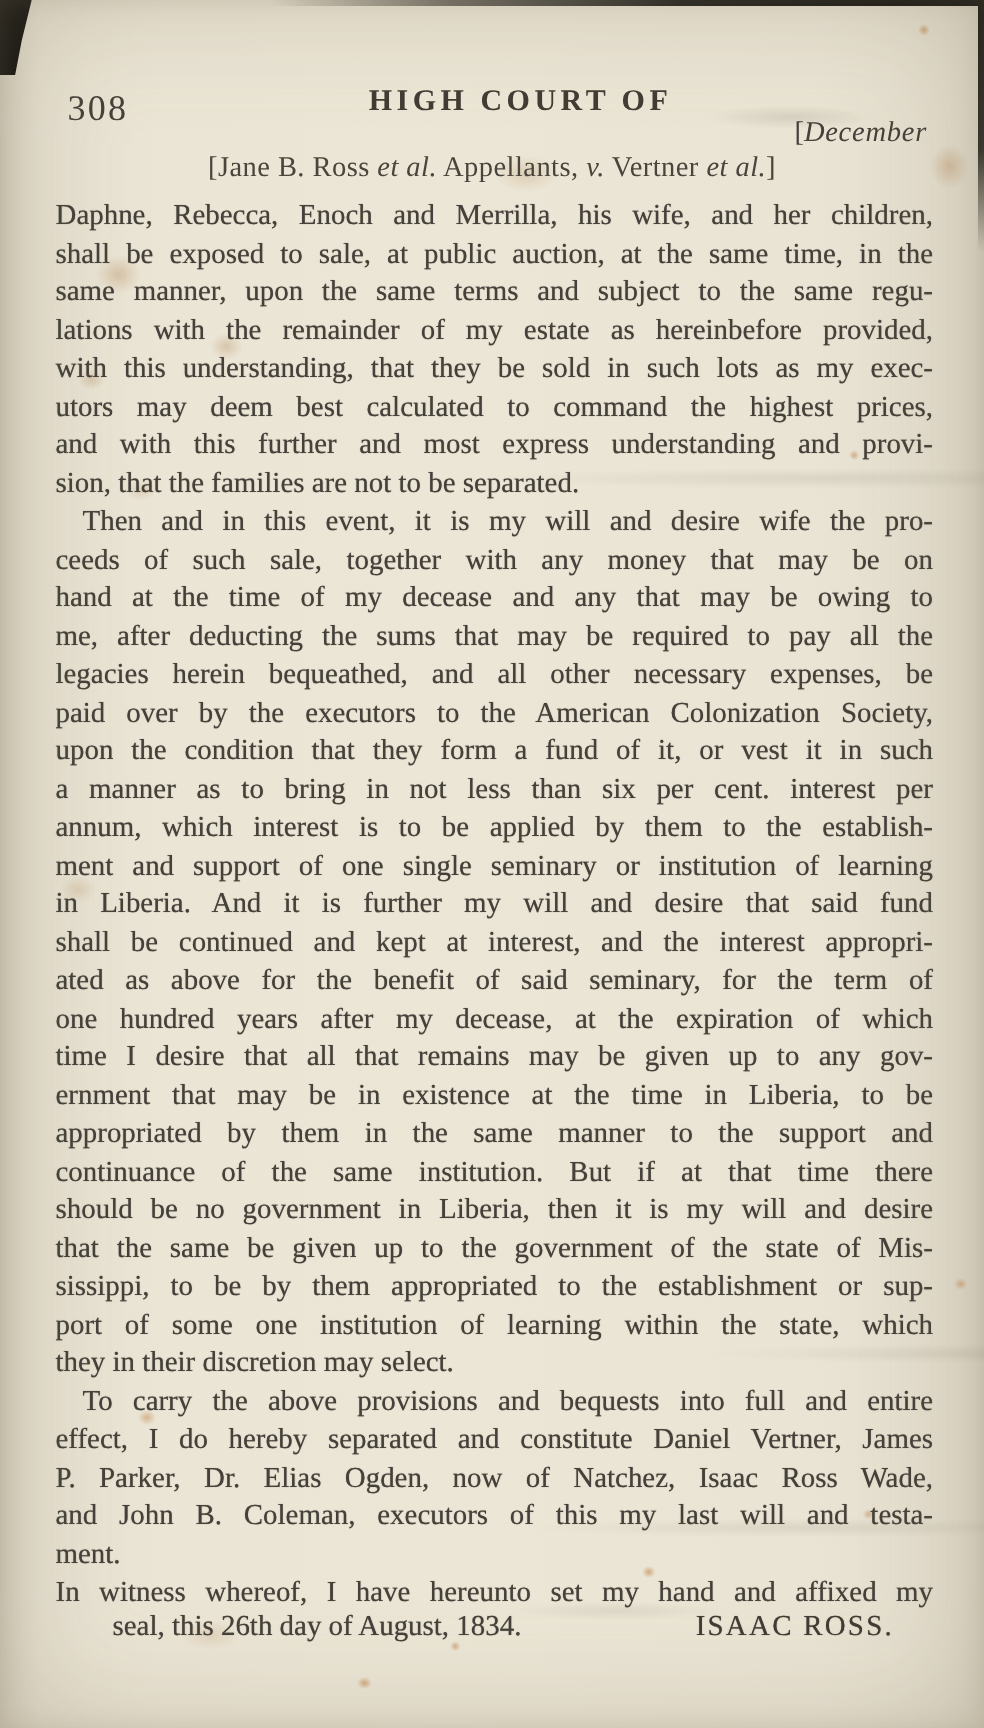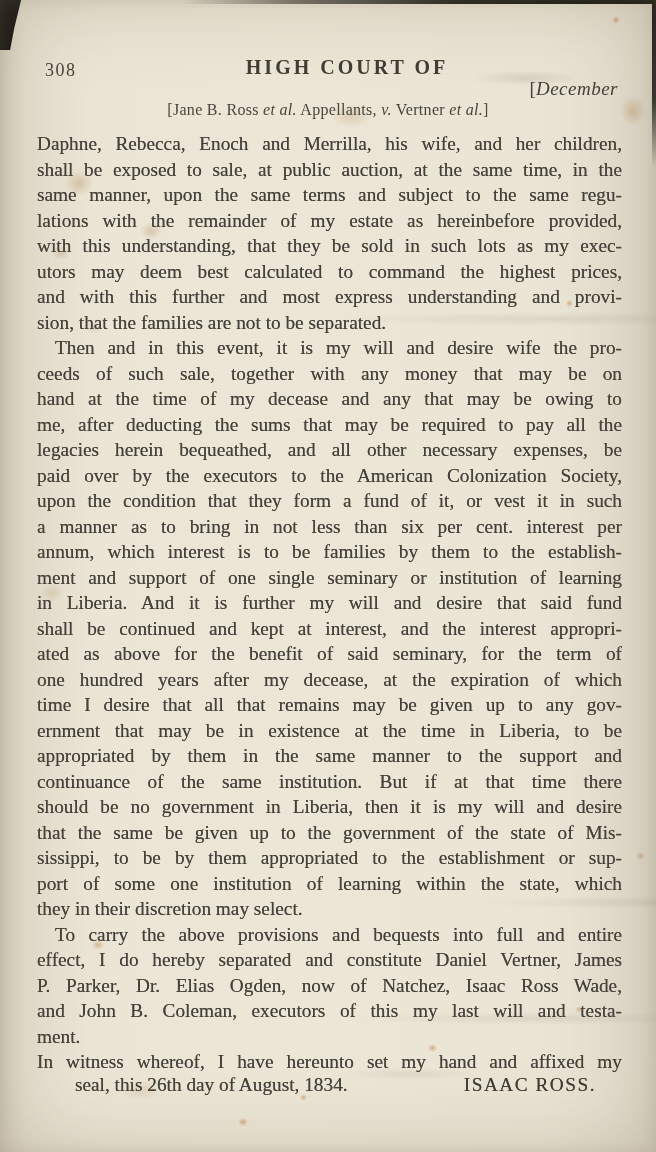--- a/index.html
+++ b/index.html
@@ -52,28 +52,28 @@
   }
   
   .ghosts { position:absolute; inset:0; pointer-events:none; background:
     radial-gradient(closest-side, rgba(110,102,84,.16), rgba(110,102,84,0)) 472px 70px / 110px 16px no-repeat,
     radial-gradient(closest-side, rgba(110,102,84,.12), rgba(110,102,84,0)) 330px 312px / 440px 14px no-repeat,
     radial-gradient(closest-side, rgba(110,102,84,.11), rgba(110,102,84,0)) 470px 896px / 330px 13px no-repeat,
     radial-gradient(closest-side, rgba(110,102,84,.12), rgba(110,102,84,0)) 350px 1012px / 380px 13px no-repeat,
     radial-gradient(closest-side, rgba(110,102,84,.11), rgba(110,102,84,0)) 340px 1068px / 140px 12px no-repeat;
   }
   
-  .pageno  { position:absolute; top:60px; left:45px; font-size:18px; letter-spacing:1.5px; }
+  .pageno  { position:absolute; top:60px; left:45px; font-size:24px; letter-spacing:1.5px; }
   .title   { position:absolute; top:56px; left:0; right:0; text-align:center;
              font-size:20px; font-weight:bold; letter-spacing:3px; color:#403c34;padding-left:38px; }
   .hdate   { position:absolute; top:55px; right:38px; font-size:19px;margin-top:23px; }
   .hdate .it { font-style:italic; letter-spacing:.5px; }
   
   .caption { position:absolute; top:101px; left:0; right:0; text-align:center;
-             font-size:16px; letter-spacing:.3px; color:#49453d; }
+             font-size:19px; letter-spacing:.3px; color:#49453d; }
   .caption .it { font-style:italic; }
   
   .bodytext {
     position:absolute; top:131px; left:37px; width:585px;
     font-size:19.3px; line-height:25.5px;
     text-shadow: 0 0 .6px rgba(69,65,58,.75);
   }
   .line { height:25.5px; text-align:justify; text-align-last:justify; white-space:nowrap0; }
   .line.endline { text-align-last:left; }
   .line.indent { text-indent:18px; }
@@ -112,21 +112,21 @@
       <div class="line">and with this further and most express understanding and provi-</div>
       <div class="line endline">sion, that the families are not to be separated.</div>
       <div class="line indent">Then and in this event, it is my will and desire wife the pro-</div>
       <div class="line">ceeds of such sale, together with any money that may be on</div>
       <div class="line">hand at the time of my decease and any that may be owing to</div>
       <div class="line">me, after deducting the sums that may be required to pay all the</div>
       <div class="line">legacies herein bequeathed, and all other necessary expenses, be</div>
       <div class="line">paid over by the executors to the American Colonization Society,</div>
       <div class="line">upon the condition that they form a fund of it, or vest it in such</div>
       <div class="line">a manner as to bring in not less than six per cent. interest per</div>
-      <div class="line">annum, which interest is to be families by them to the establish-</div>
+      <div class="line">annum, which interest is to be applied by them to the establish-</div>
       <div class="line">ment and support of one single seminary or institution of learning</div>
       <div class="line">in Liberia.  And it is further my will and desire that said fund</div>
       <div class="line">shall be continued and kept at interest, and the interest appropri-</div>
       <div class="line">ated as above for the benefit of said seminary, for the term of</div>
       <div class="line">one hundred years after my decease, at the expiration of which</div>
       <div class="line">time I desire that all that remains may be given up to any gov-</div>
       <div class="line">ernment that may be in existence at the time in Liberia, to be</div>
       <div class="line">appropriated by them in the same manner to the support and</div>
       <div class="line">continuance of the same institution.  But if at that time there</div>
       <div class="line">should be no government in Liberia, then it is my will and desire</div>

